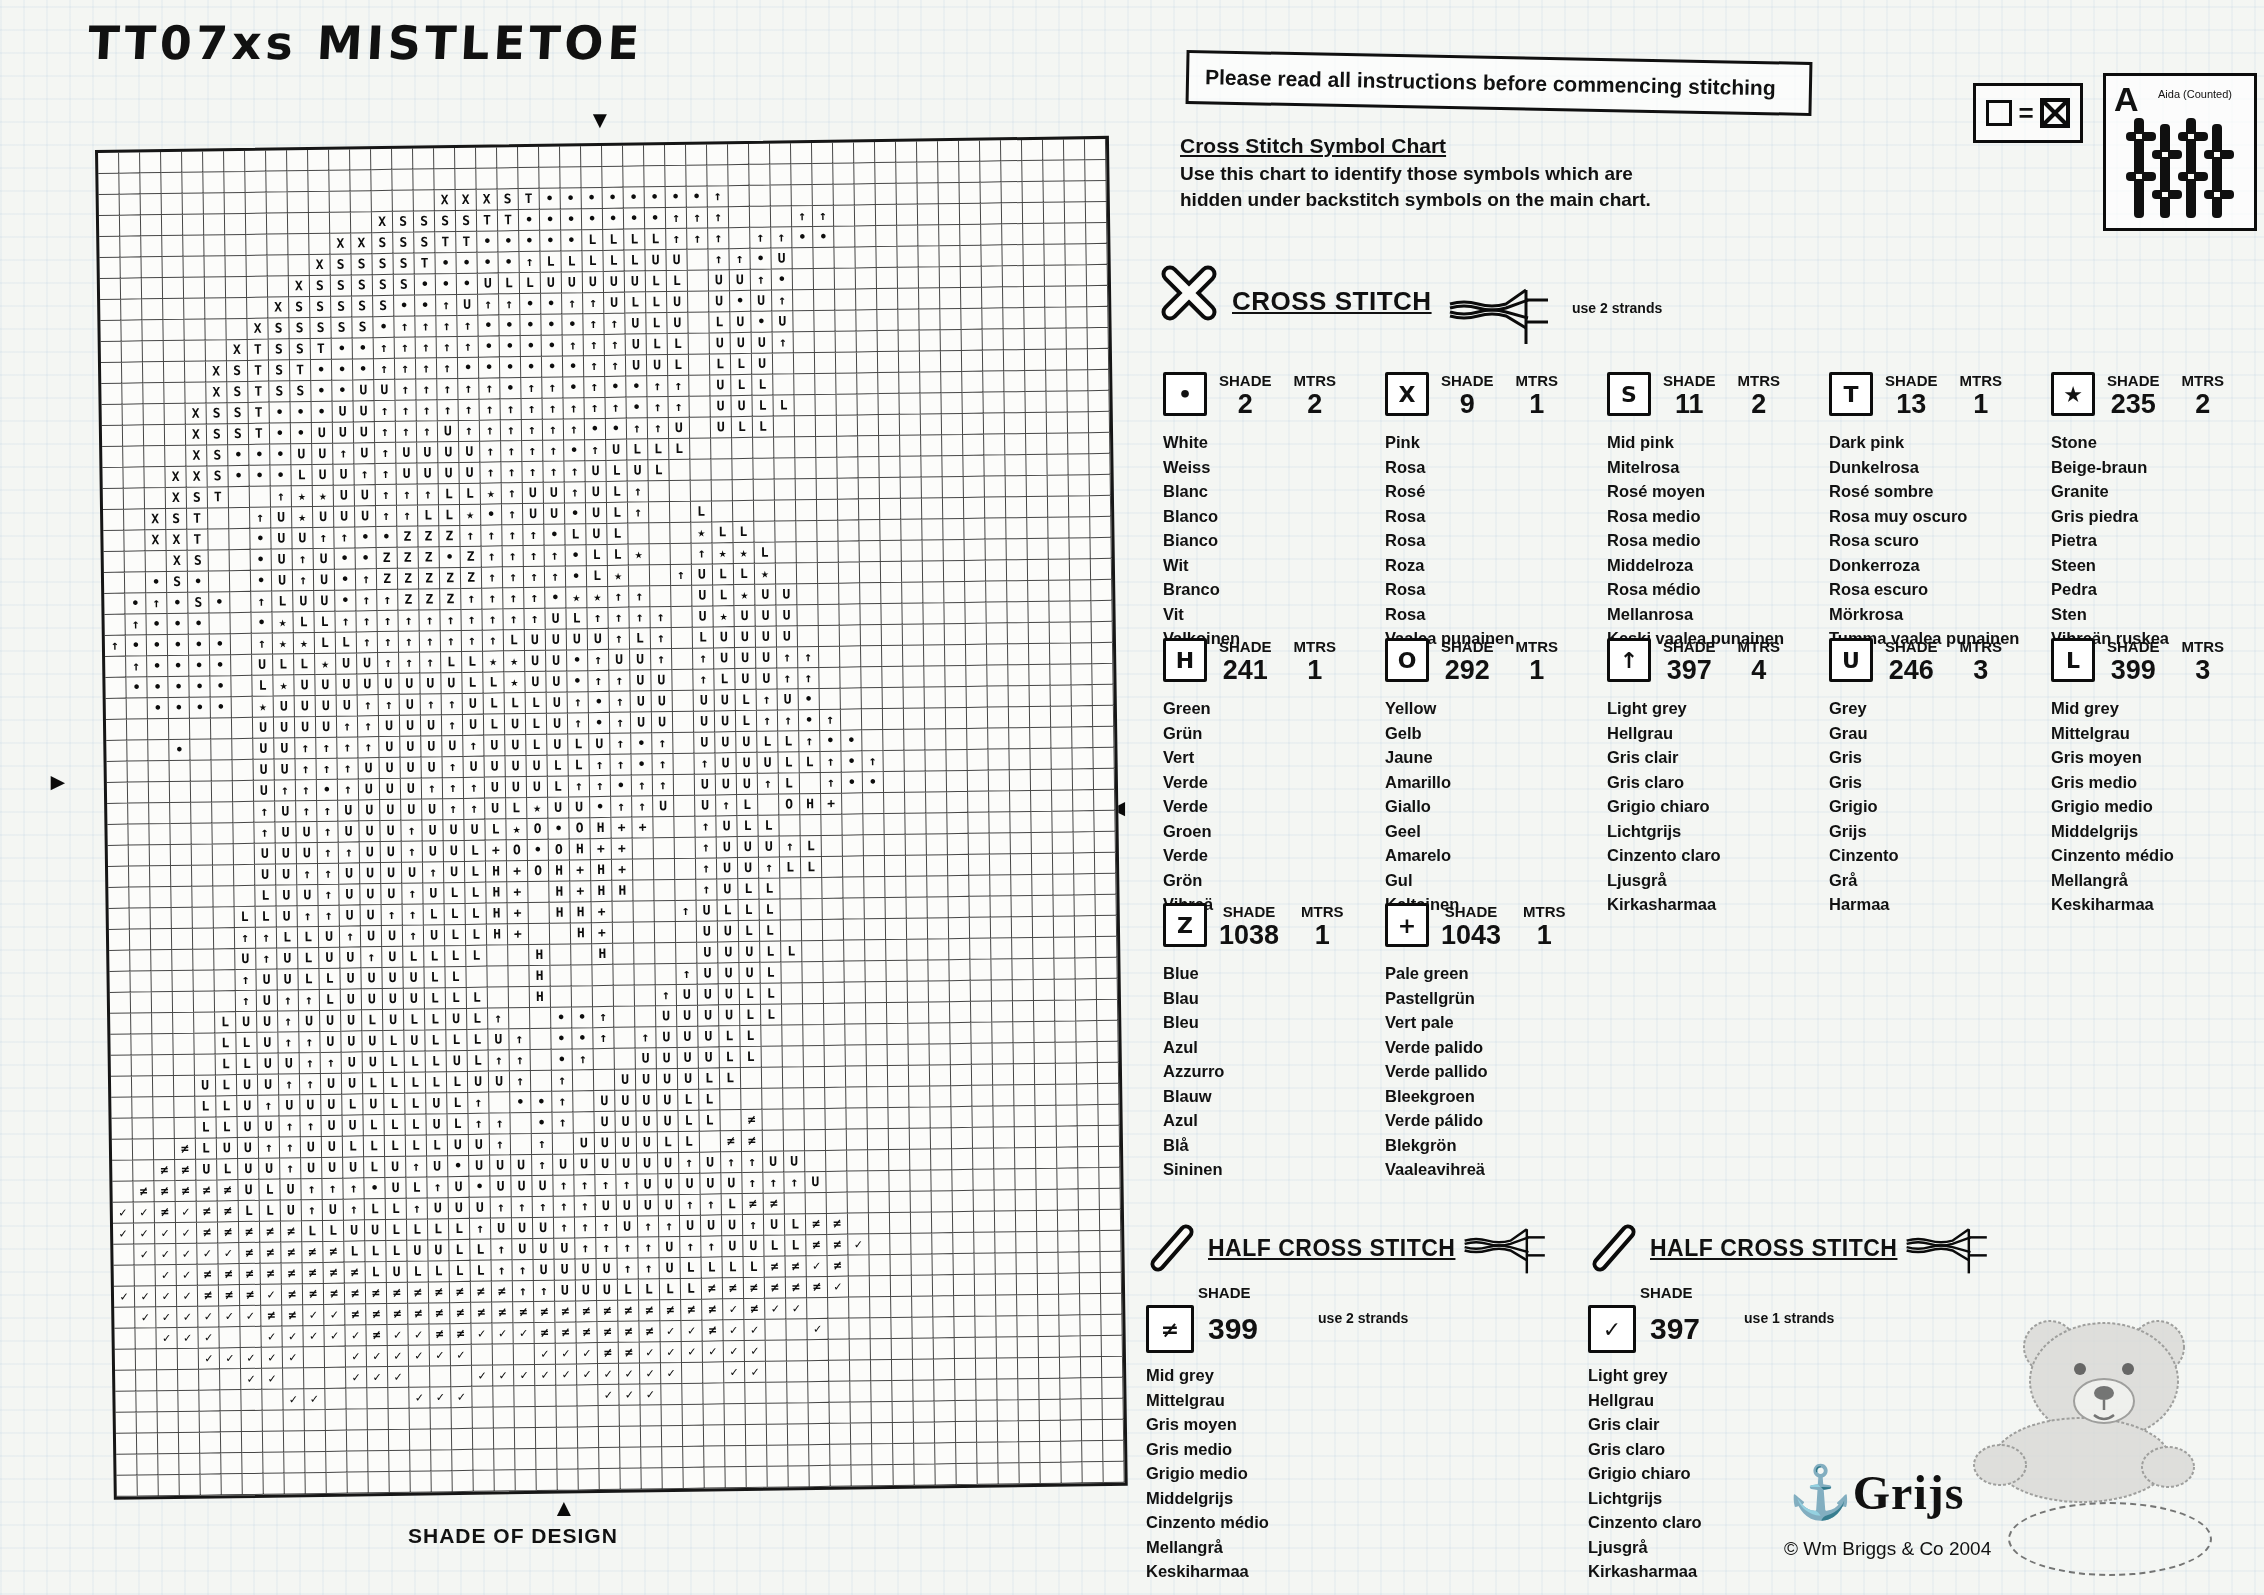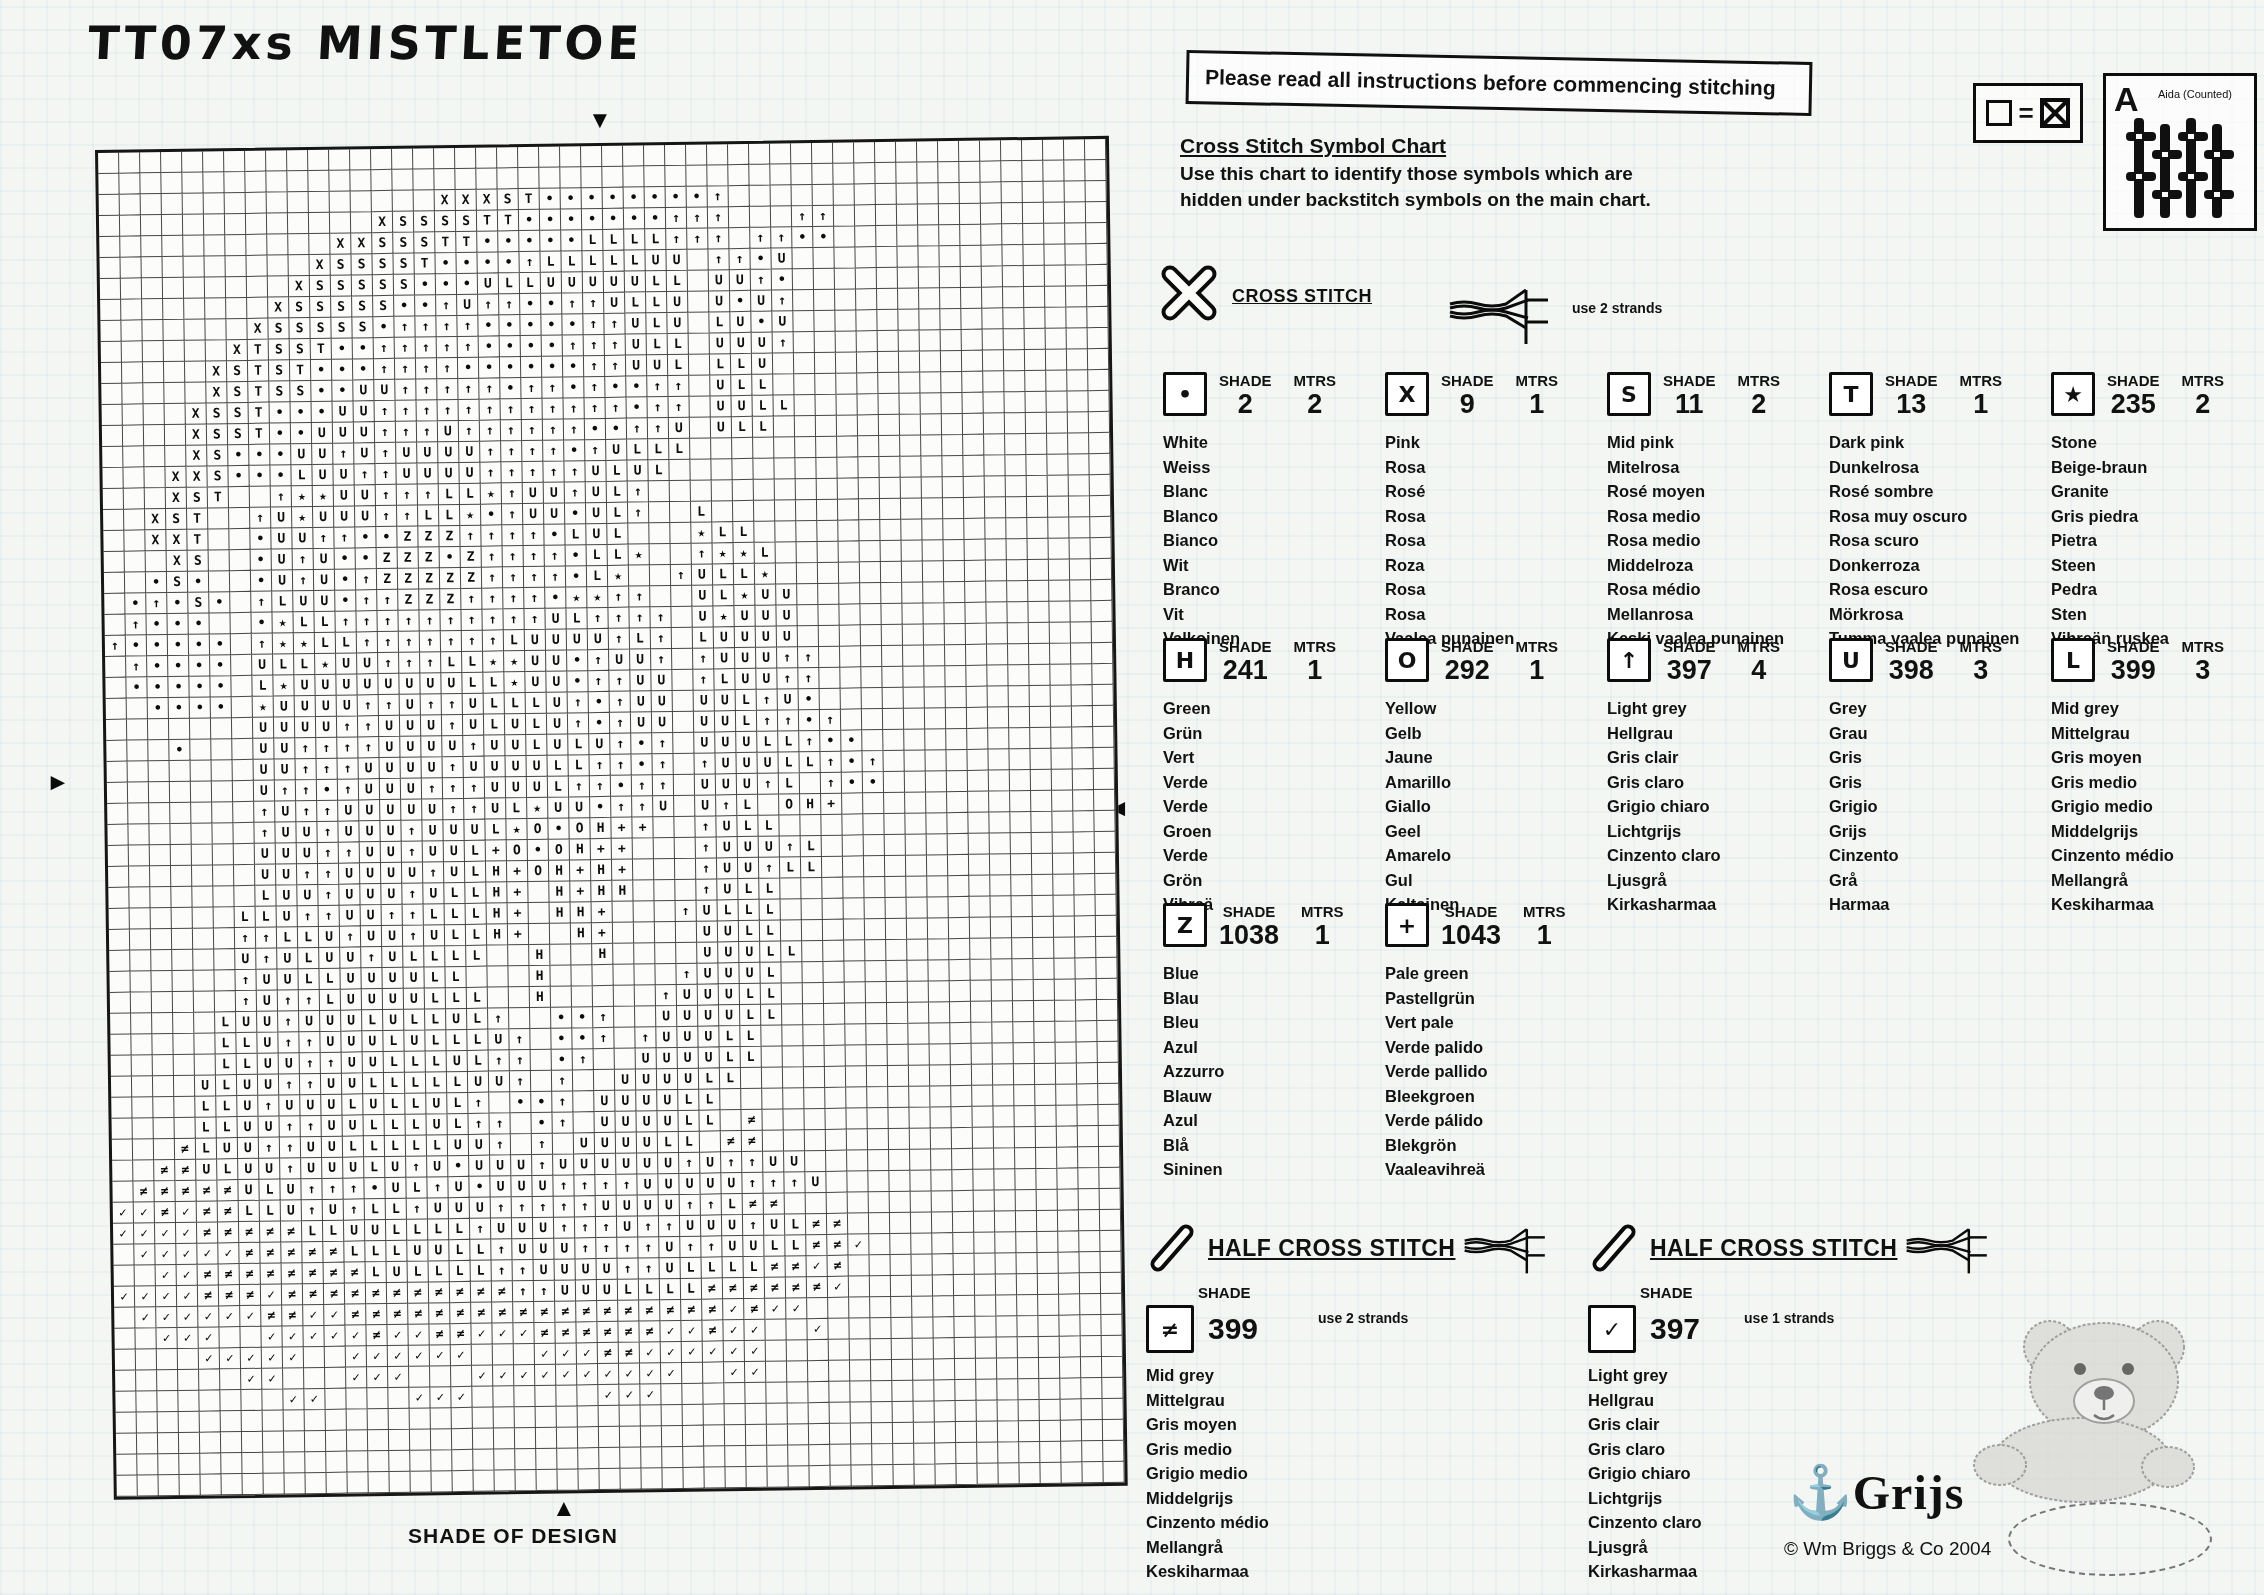--- a/index.html
+++ b/index.html
@@ -24,21 +24,21 @@
     text-align:center;color:#0d0d0d;overflow:hidden;}
   .marker{font-size:24px;color:#0a0a0a;line-height:1;}
   #centre-label{font-size:21px;font-weight:bold;letter-spacing:1px;}
   
   #notice{left:1186px;top:56px;width:588px;border:3px solid #101010;background:rgba(255,255,255,.65);
     padding:12px 16px;font-size:21px;font-weight:600;transform:rotate(1.1deg);}
   
   #sc-head{left:1180px;top:134px;font-size:21px;font-weight:bold;text-decoration:underline;}
   .sc-line{left:1180px;font-size:19px;font-weight:600;}
   
-  .sect-title{font-size:18px;font-weight:bold;text-decoration:underline;letter-spacing:.5px;}
+  .sect-title{font-size:26px;font-weight:bold;text-decoration:underline;letter-spacing:.5px;}
   .strands{font-size:14px;font-weight:bold;}
   
   .entry{position:absolute;width:218px;}
   .symbox{width:38px;height:38px;border:3px solid #0c0c0c;border-radius:2px;display:flex;
     align-items:center;justify-content:center;font-size:22px;font-weight:bold;background:#fff;
     font-family:"DejaVu Sans", sans-serif;}
   .lab{font-size:15px;font-weight:bold;}
   .num{font-size:27px;font-weight:bold;}
   .names{margin-top:10px;font-size:16.5px;font-weight:bold;line-height:24.5px;white-space:pre-line;}
   .hdrrow{display:flex;align-items:flex-start;}
@@ -3481,21 +3481,21 @@
 Lichtgrijs
 Cinzento claro
 Ljusgrå
 Kirkasharmaa</div>
     </div>
     <div class="entry" style="left: 1829px; top: 638px;">
       <div class="hdrrow">
         <div class="symbox">U</div>
         <div style="margin-left:12px;text-align:center;">
           <div class="lab">SHADE</div>
-          <div class="num">398</div>
+          <div class="num">246</div>
         </div>
         <div style="margin-left:22px;text-align:center;">
           <div class="lab">MTRS</div>
           <div class="num">3</div>
         </div>
       </div>
       <div class="names">Grey
 Grau
 Gris
 Gris

